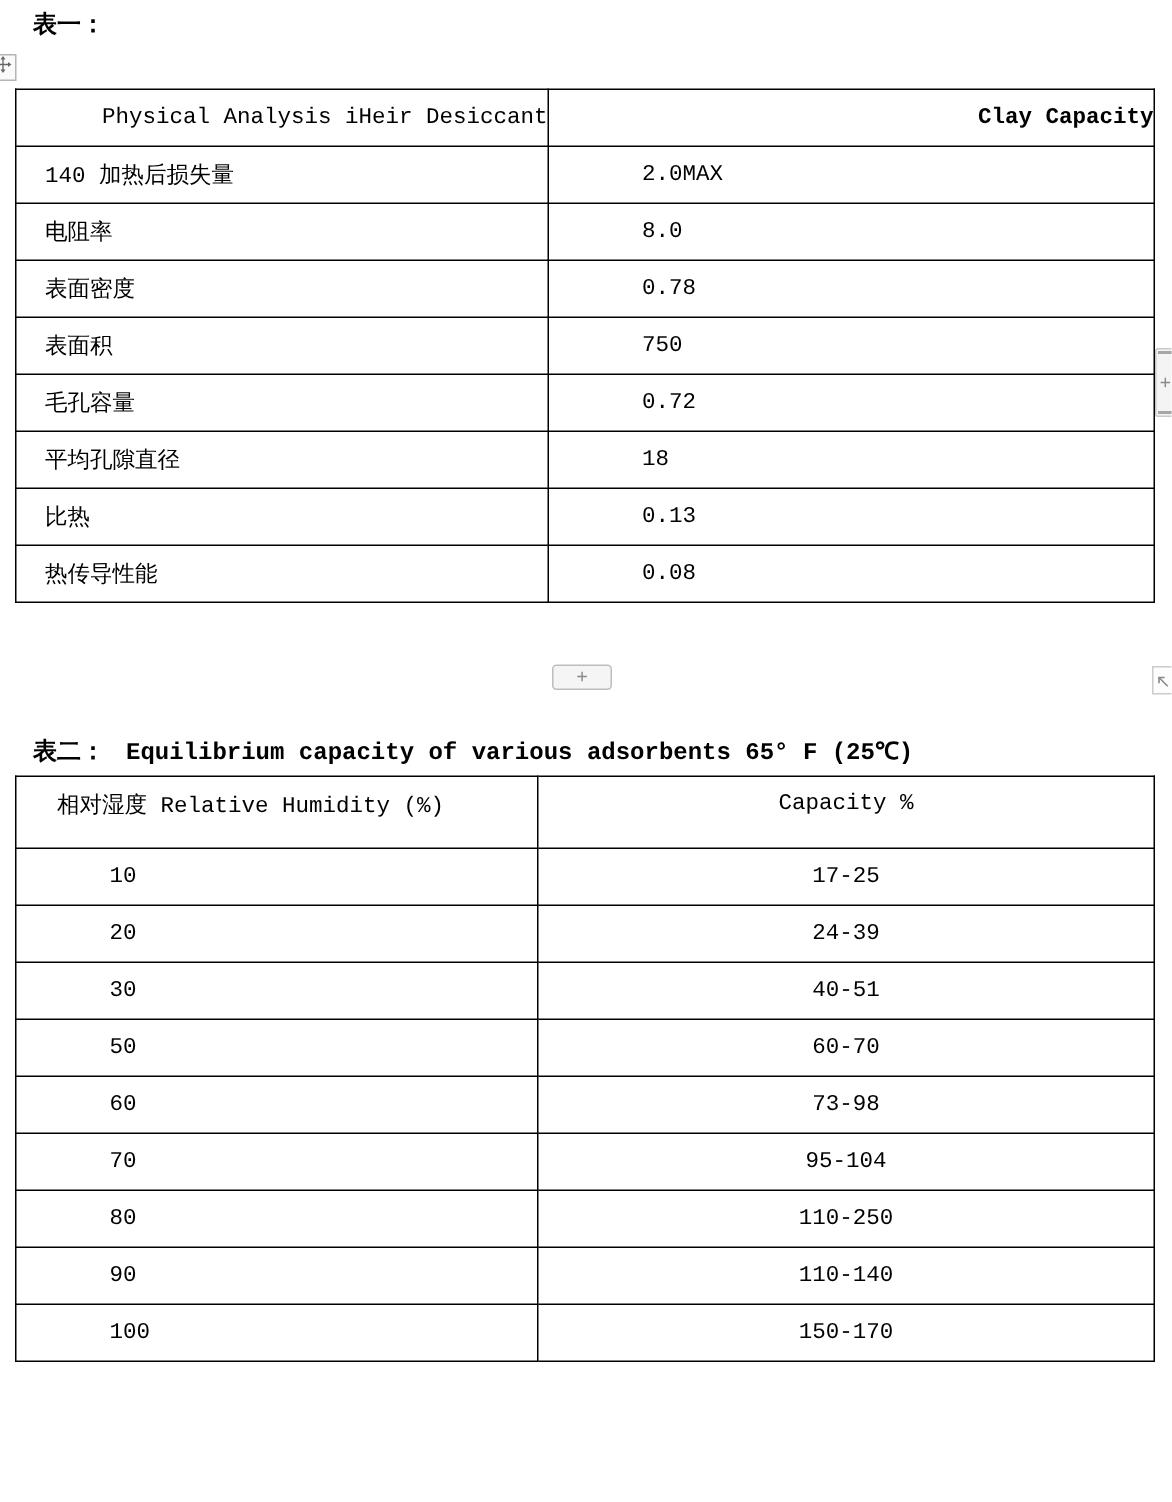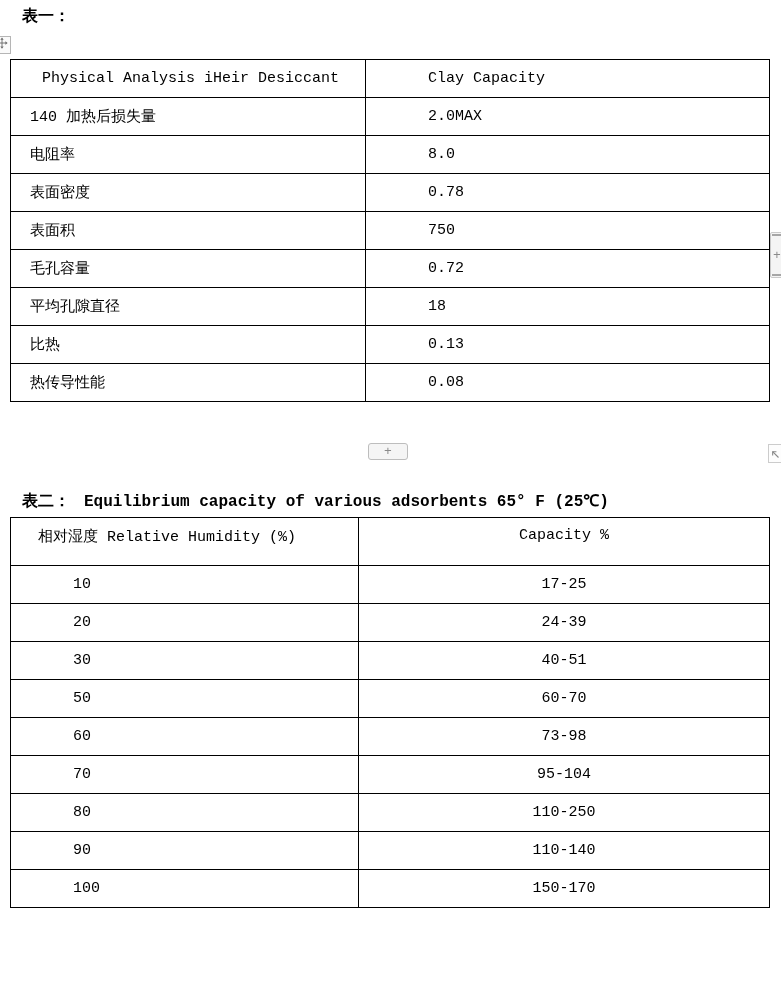--- a/index.html
+++ b/index.html
@@ -36,22 +36,22 @@
     font-size: 15px;
     font-weight: normal;
     vertical-align: middle;
     white-space: nowrap;
     overflow: hidden;
   }
 
   
   #table1 { top: 59px; }
   #table1 tr { height: 38px; }
-  #table1 th:first-child { text-align: center; padding-left: 5px; }
-  #table1 th:last-child  { text-align: left; padding-left: 62px; }
+  #table1 th:first-child { text-align: right; padding-left: 5px; }
+  #table1 th:last-child  { text-align: right; padding-left: 62px; font-weight: bold; }
   #table1 td:first-child { text-align: left; padding-left: 19px; }
   #table1 td:last-child  { text-align: left; padding-left: 62px; }
 
   
   #table2 { top: 517px; }
   #table2 thead tr { height: 48px; margin-left: 12px; }
   #table2 tbody tr { height: 38px; }
   #table2 th { vertical-align: top; padding-top: 9px; }
   #table2 th:first-child { text-align: left; padding-left: 27px; }
   #table2 th:last-child  { text-align: center; }

